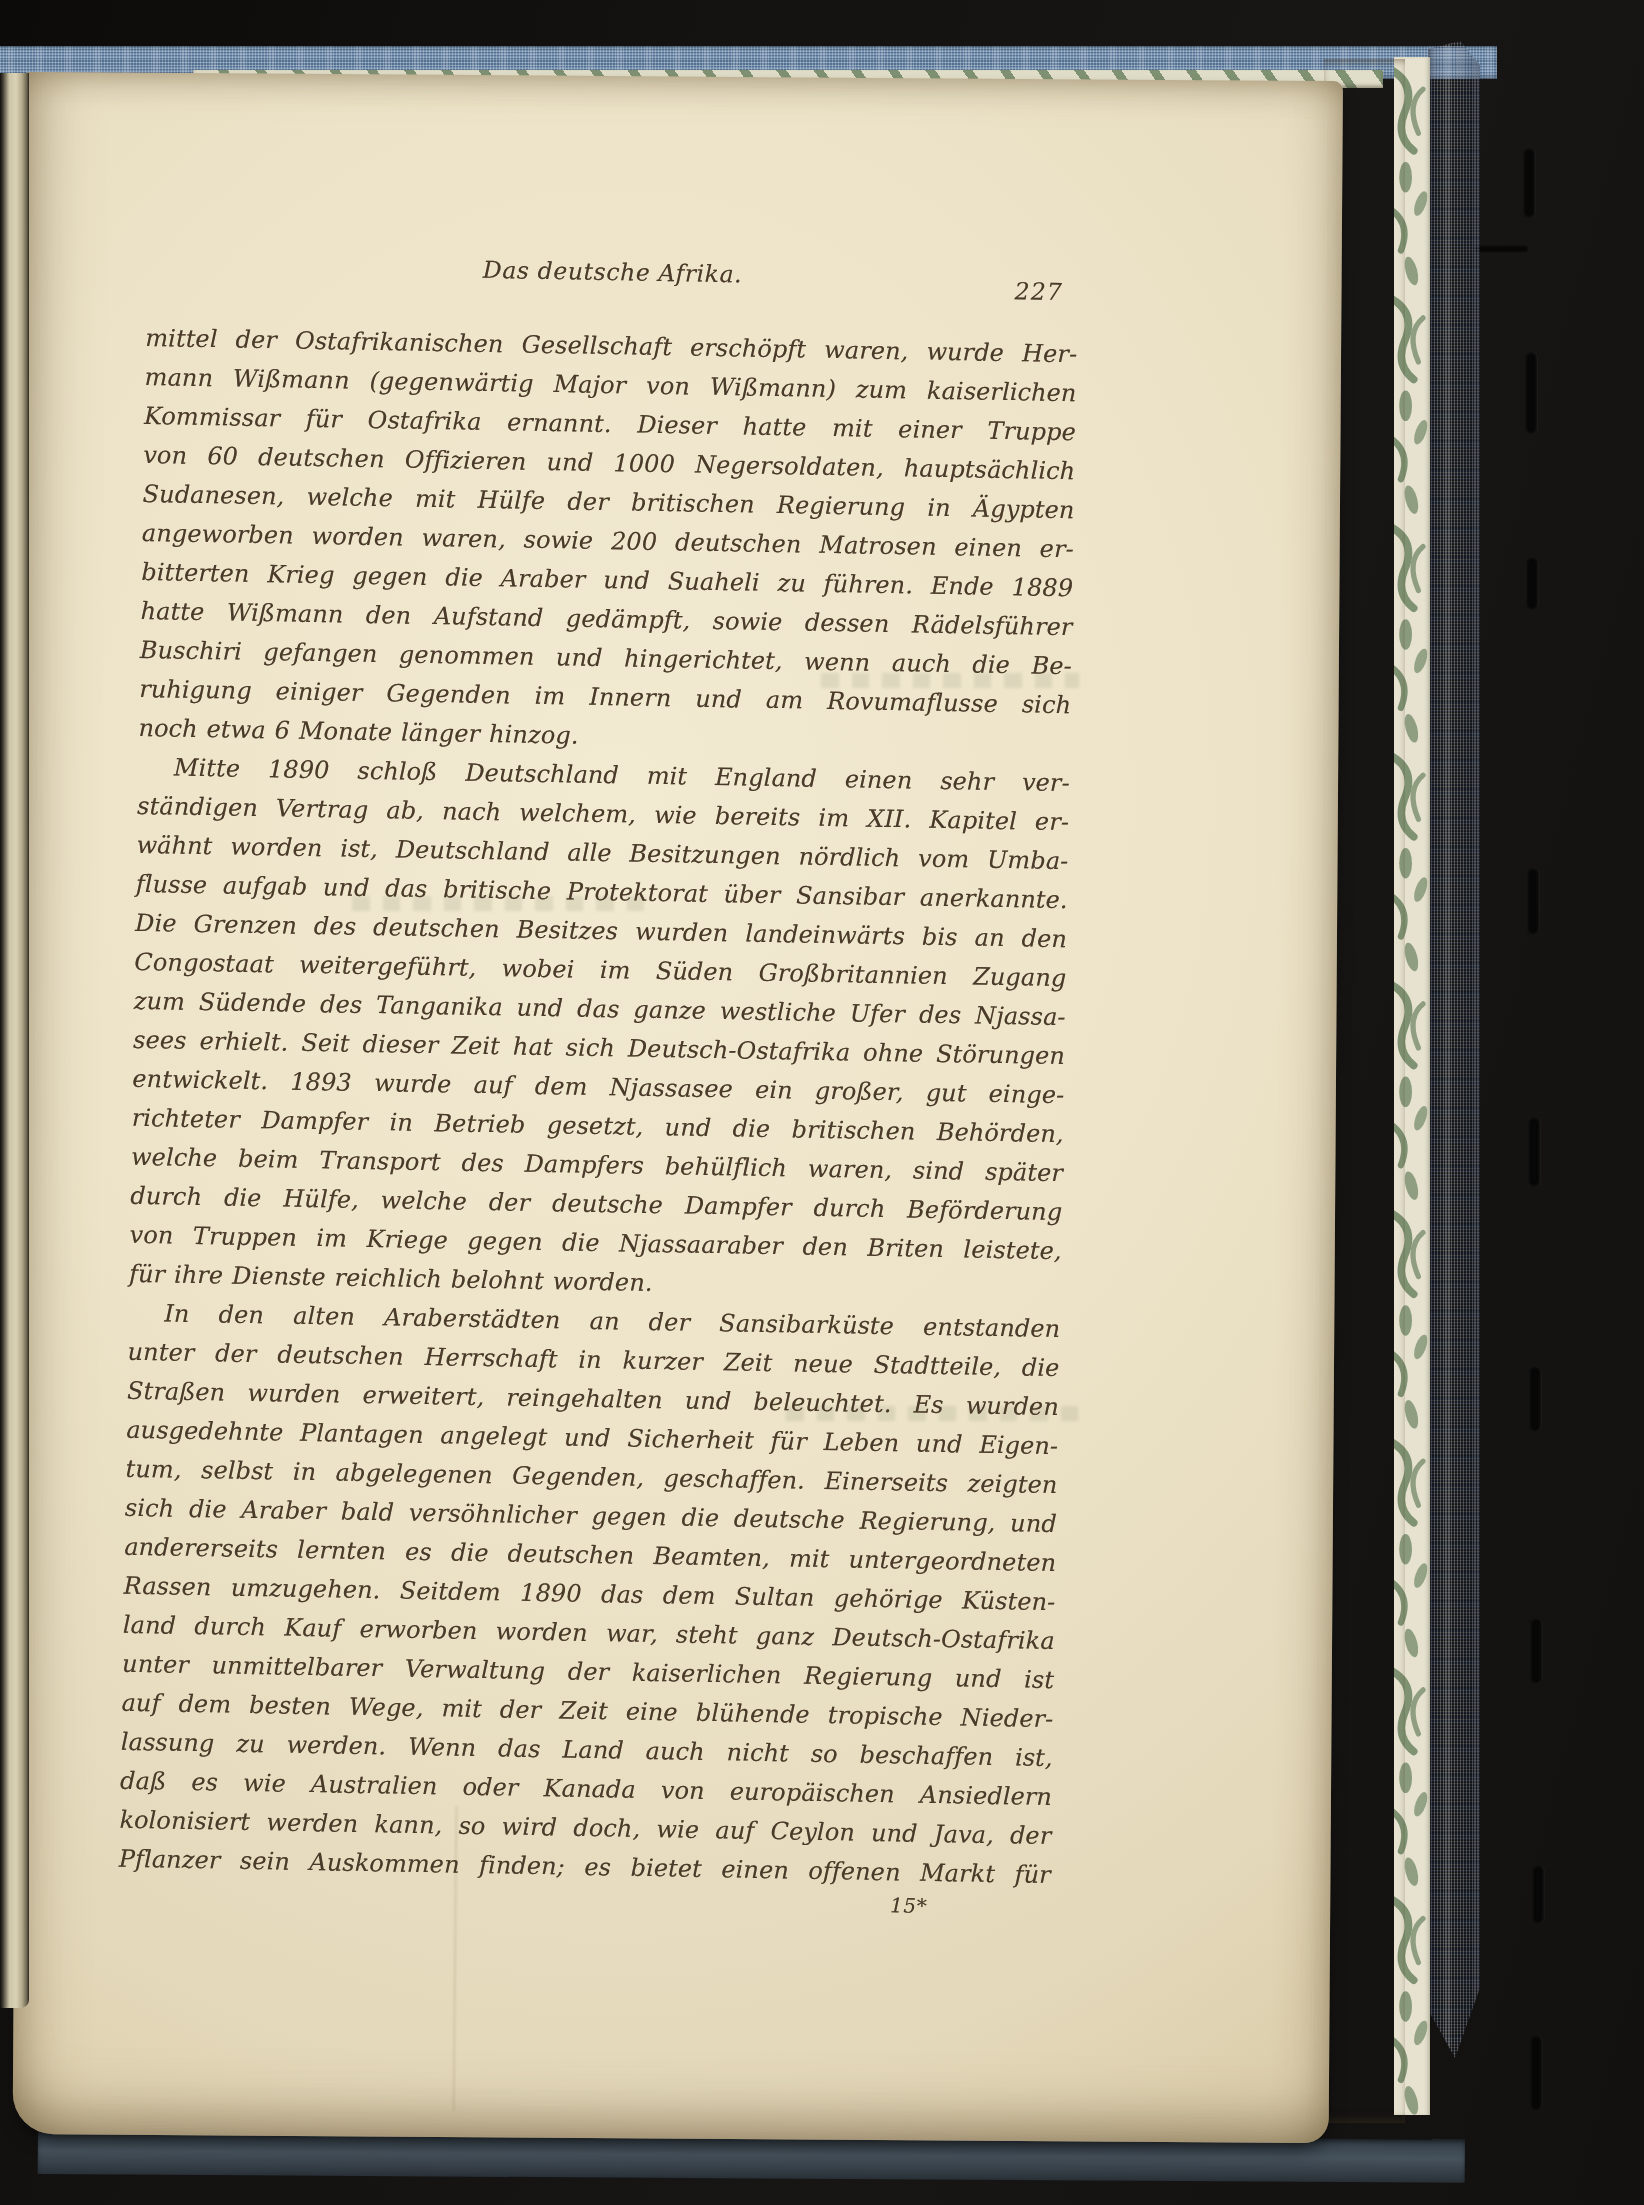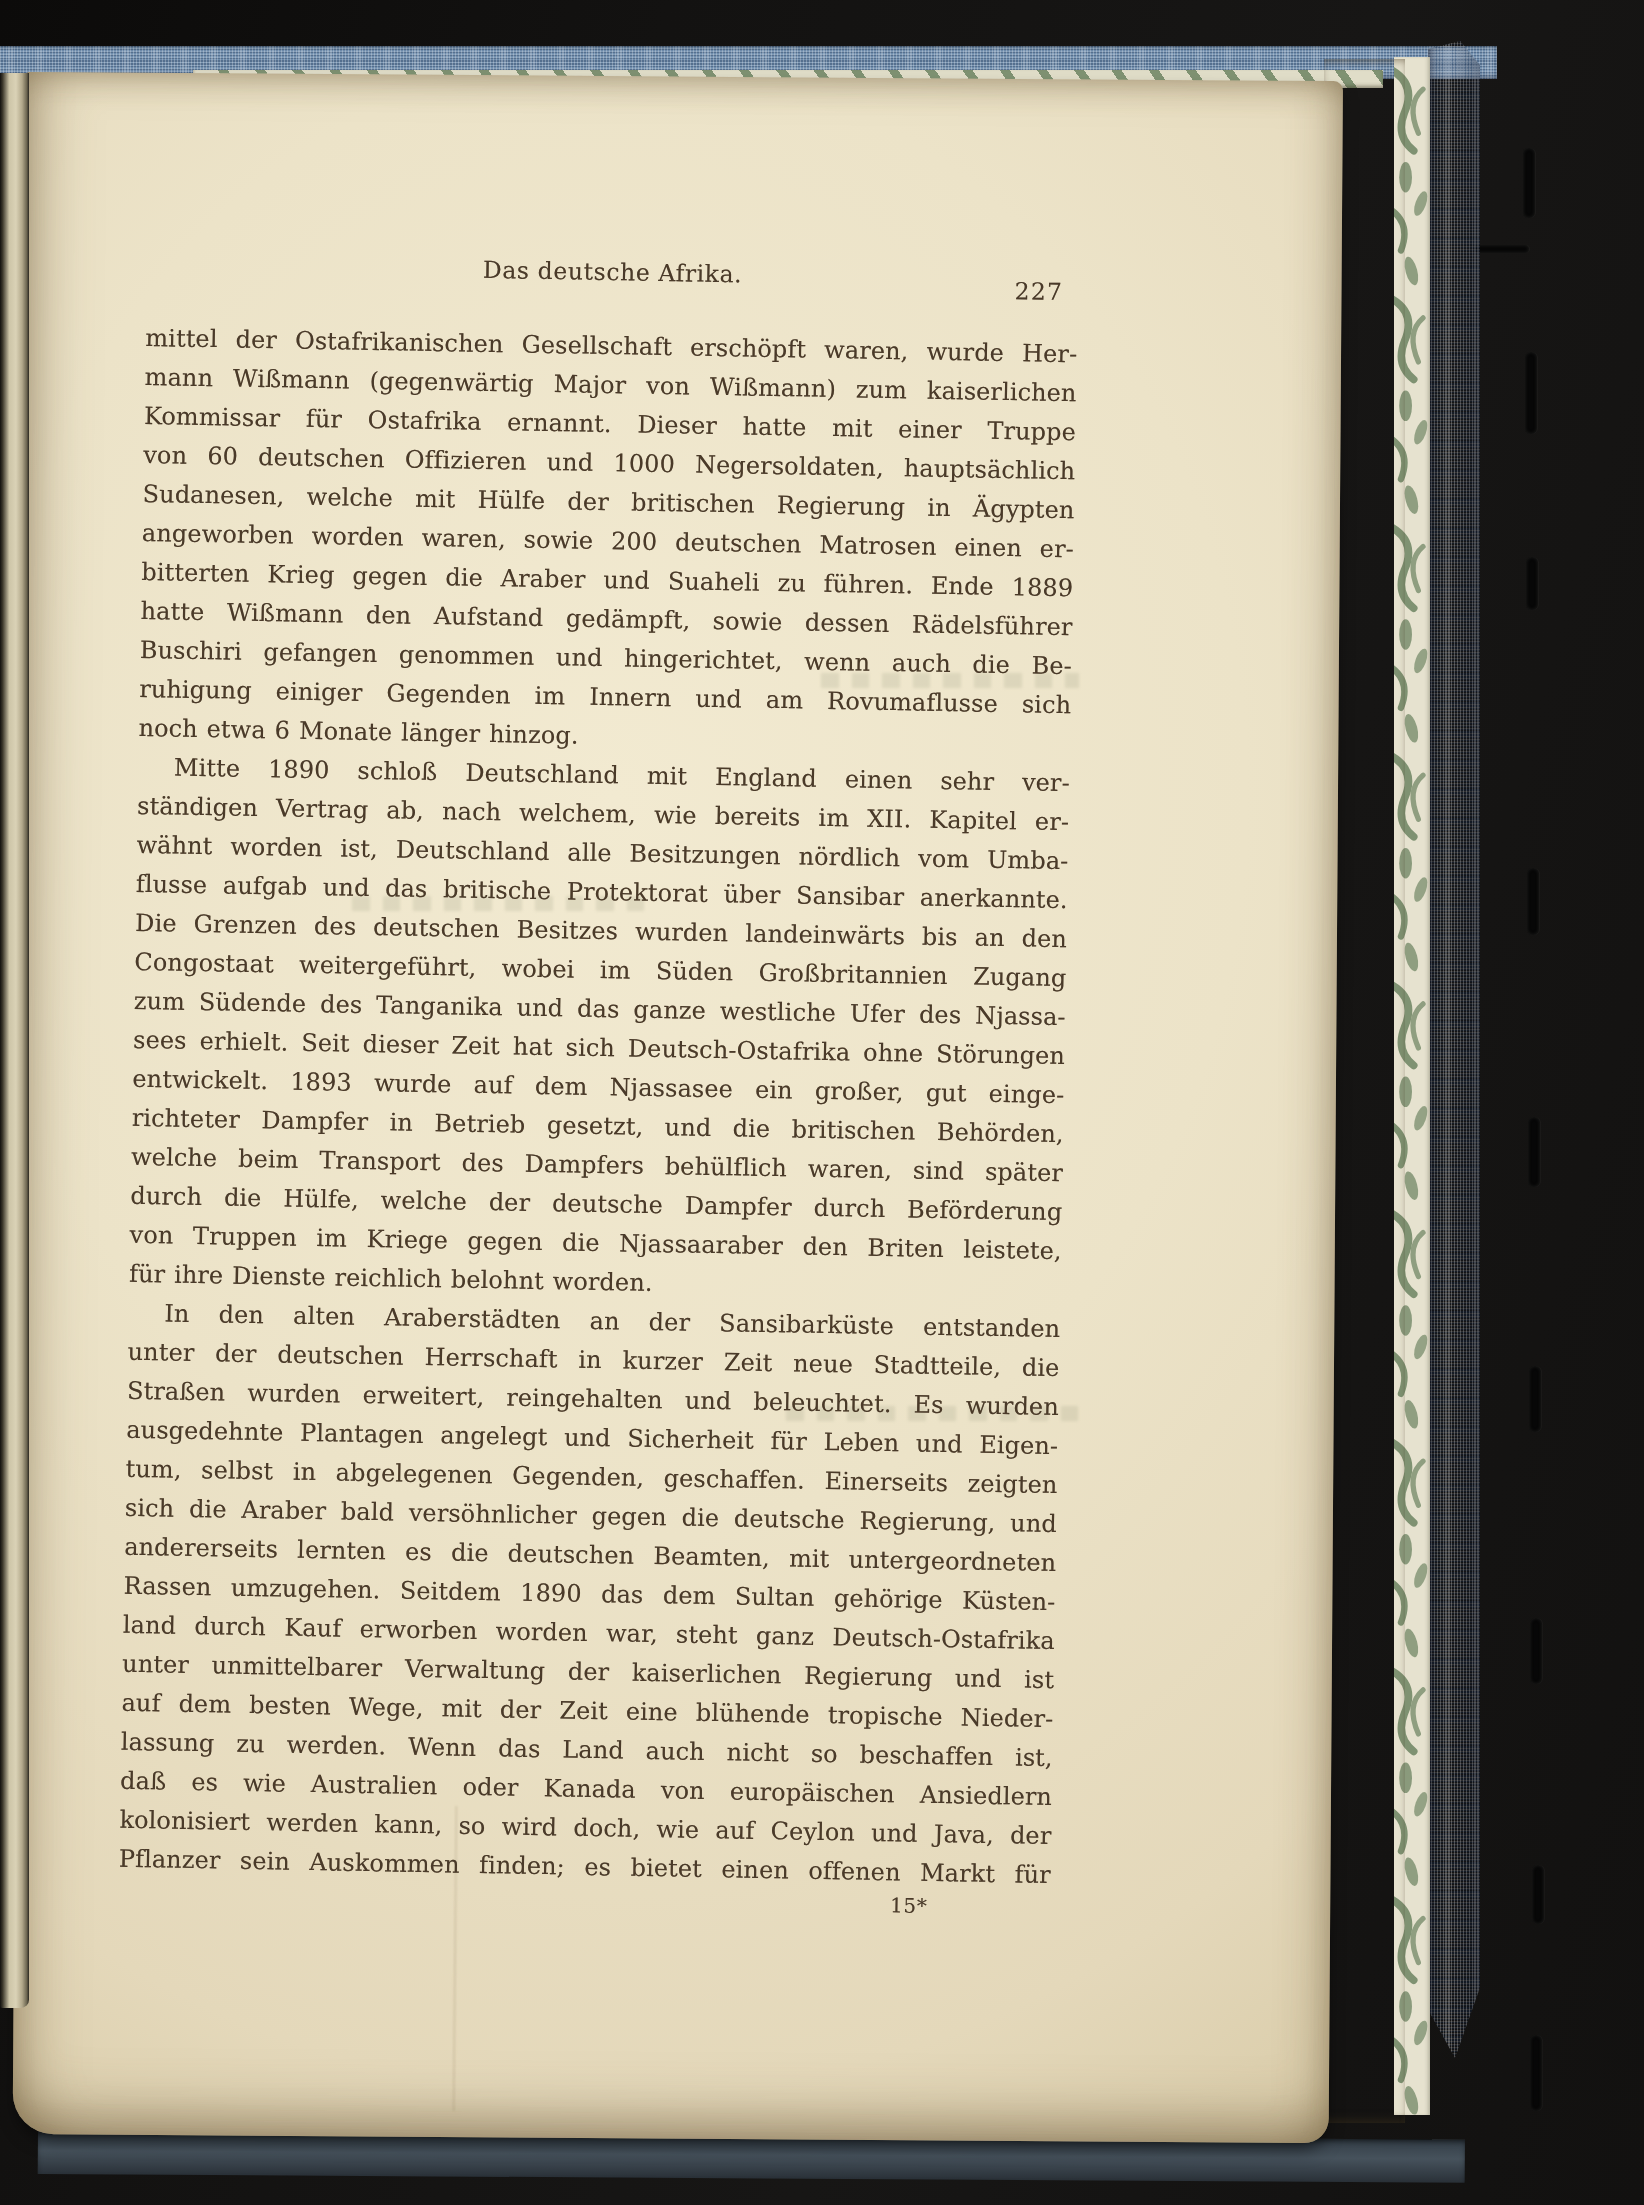--- a/index.html
+++ b/index.html
@@ -1,19 +1,20 @@
 <!DOCTYPE html>
 <html style="font-size:9.4px"><head>
 <meta charset="utf-8">
 <style>
   html,body{margin:0;padding:0;background:#0e0d0c;}
   .scene{
     position:relative;width:1644px;height:2205px;overflow:hidden;
     background:linear-gradient(105deg,#0c0b0a 0%,#131211 30%,#171615 62%,#121110 100%);
     font-family:"DejaVu Serif","Liberation Serif",serif;
+    font-style:italic;
   }
   
   .stitch{position:absolute;background:#070707;border-radius:5.3px;
     box-shadow:0.6px 0 0.6px rgba(255,255,255,0.05), inset 0 0 3.5px rgba(60,60,55,0.5);}
   .stitch.h{border-radius:3.5px;}
   
   .cloth{
     background-color:#6e8cac;
     background-image:
       repeating-linear-gradient(90deg, rgba(255,255,255,0.25) 0 1.2px, rgba(255,255,255,0) 1.2px 2.9px),

